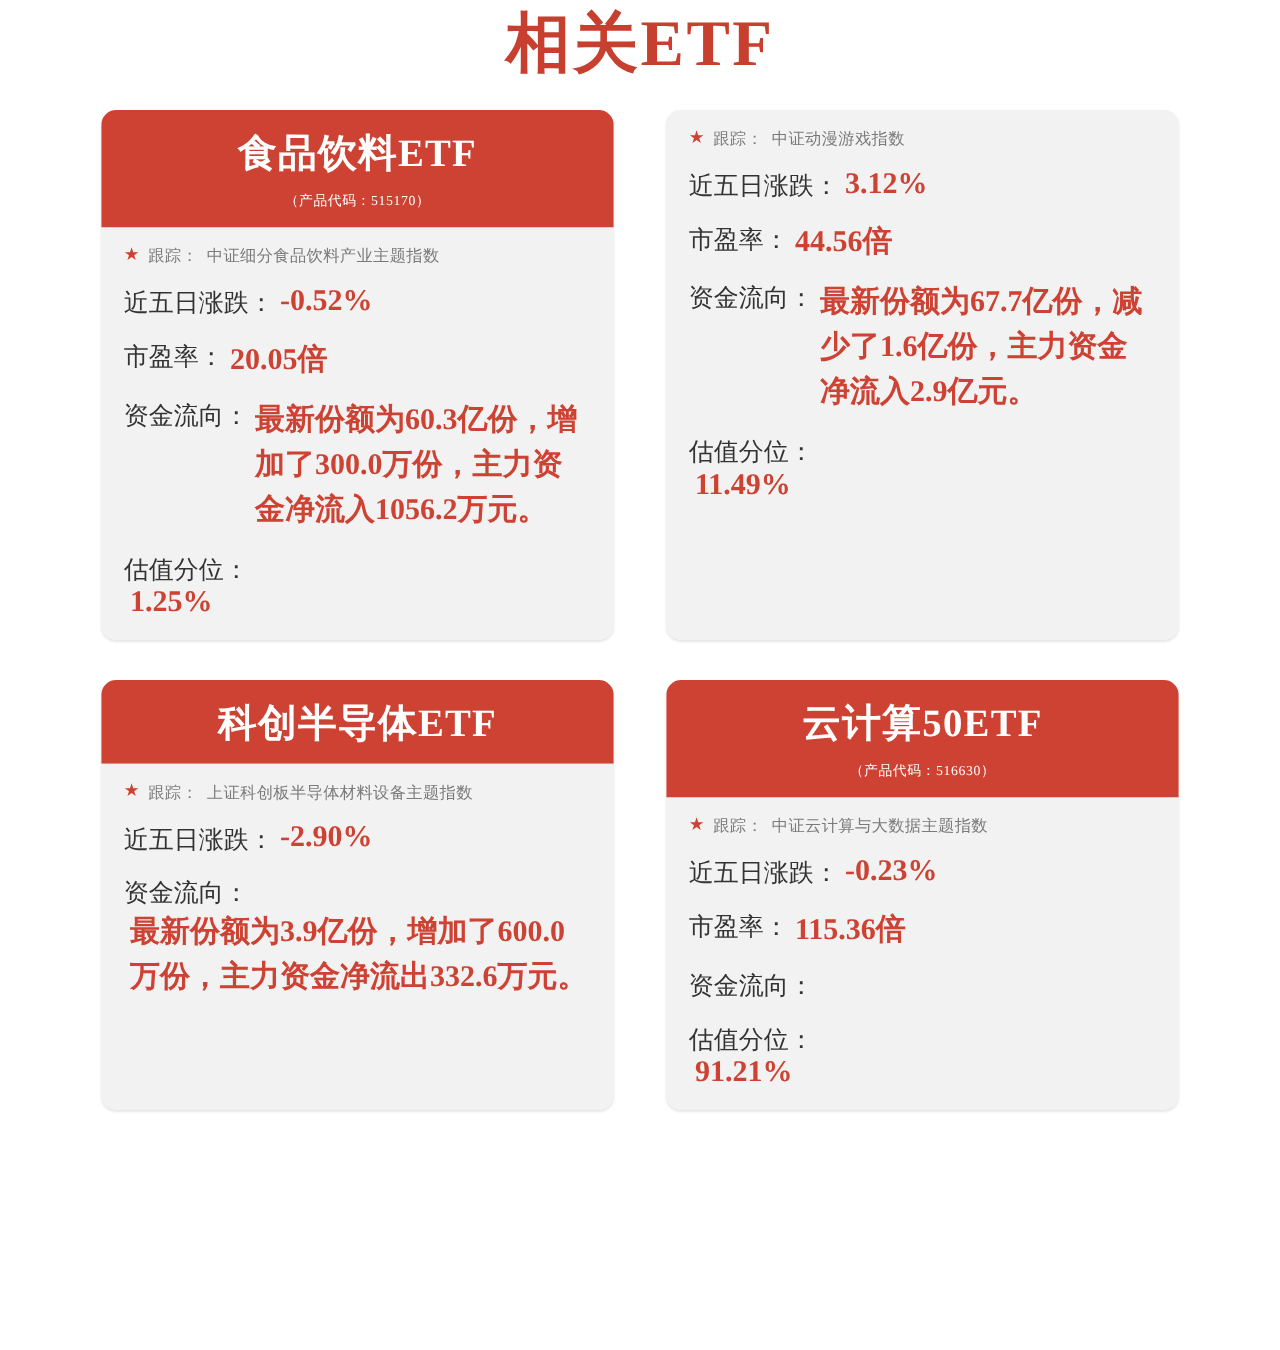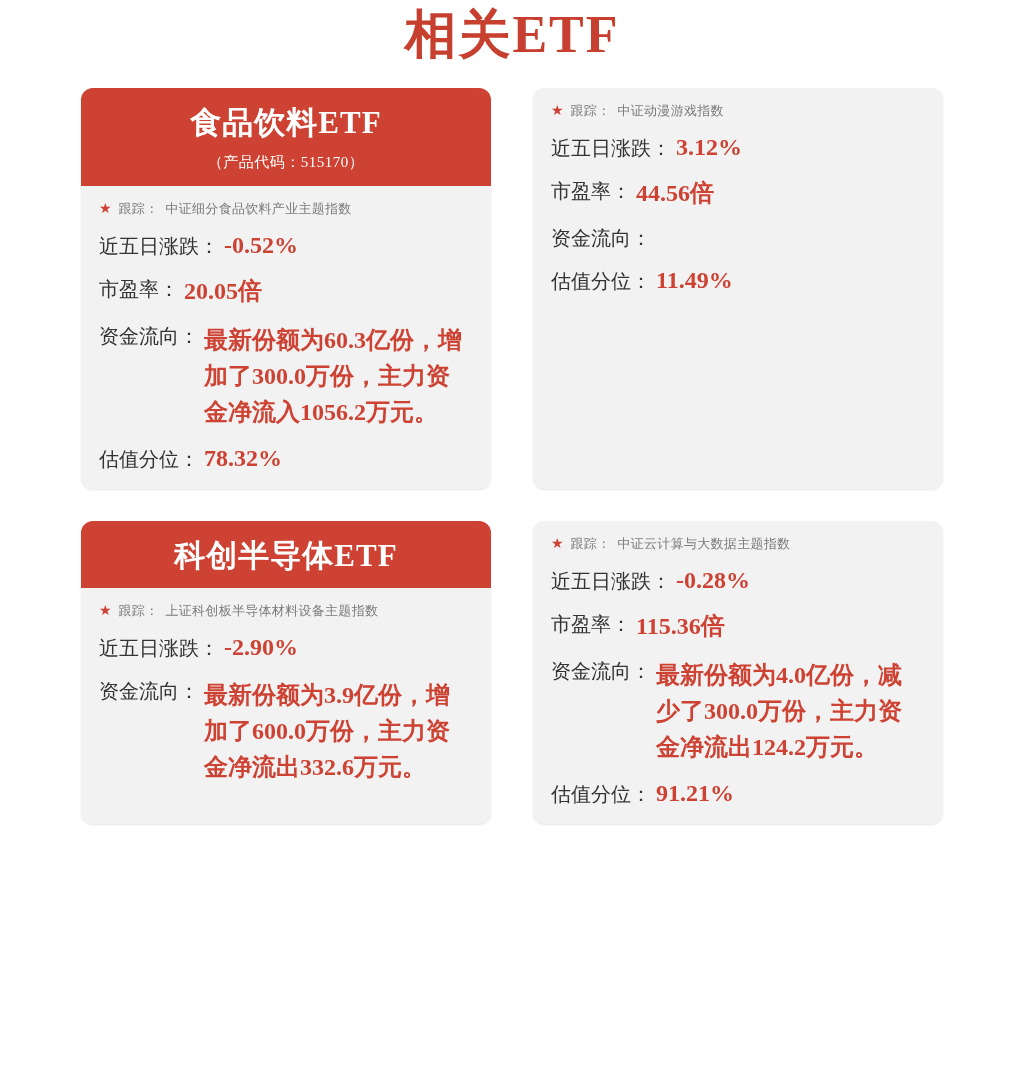--- a/index.html
+++ b/index.html
@@ -47,21 +47,21 @@
     padding: 16px 10px 14px 10px;
     text-align: center;
   }
   .card-name {
     font-size: 31px;
     font-weight: bold;
     line-height: 1.2;
     letter-spacing: 1px;
   }
   .card-code {
-    font-size: 15px;
+    font-size: 11px;
     margin-top: 12px;
     letter-spacing: 0.5px;
   }
 
   .card-body {
     padding: 14px 18px 16px 18px;
     background: #f2f2f2;
     flex: 1;
   }
 
@@ -82,20 +82,21 @@
     letter-spacing: 0.3px;
   }
 
   .row {
     display: flex;
     align-items: flex-start;
     margin-bottom: 15px;
   }
   .row:last-child {
     margin-bottom: 0;
+    flex-direction: column;
   }
   .row-label {
     color: #333333;
     font-size: 20px;
     white-space: nowrap;
     padding-top: 1px;
   }
   .row-value {
     color: #cd4232;
     font-size: 24px;
@@ -131,21 +132,21 @@
       <div class="row">
         <span class="row-label">市盈率：</span>
         <span class="row-value">20.05倍</span>
       </div>
       <div class="row">
         <span class="row-label">资金流向：</span>
         <span class="row-value block">最新份额为60.3亿份，增加了300.0万份，主力资金净流入1056.2万元。</span>
       </div>
       <div class="row">
         <span class="row-label">估值分位：</span>
-        <span class="row-value">78.32%</span>
+        <span class="row-value">1.25%</span>
       </div>
     </div>
   </div>
 
   <div class="card">
     <div class="card-body">
       <div class="track-row">
         <span class="star-icon">★</span>
         <span class="track-text">跟踪：</span>
         <span class="track-text">中证动漫游戏指数</span>
@@ -153,20 +154,21 @@
       <div class="row">
         <span class="row-label">近五日涨跌：</span>
         <span class="row-value">3.12%</span>
       </div>
       <div class="row">
         <span class="row-label">市盈率：</span>
         <span class="row-value">44.56倍</span>
       </div>
       <div class="row">
         <span class="row-label">资金流向：</span>
+        <span class="row-value block">最新份额为67.7亿份，减少了1.6亿份，主力资金净流入2.9亿元。</span>
       </div>
       <div class="row">
         <span class="row-label">估值分位：</span>
         <span class="row-value">11.49%</span>
       </div>
     </div>
   </div>
 
   <div class="card">
     <div class="card-head">
@@ -183,37 +185,40 @@
         <span class="row-value">-2.90%</span>
       </div>
       <div class="row">
         <span class="row-label">资金流向：</span>
         <span class="row-value block">最新份额为3.9亿份，增加了600.0万份，主力资金净流出332.6万元。</span>
       </div>
     </div>
   </div>
 
   <div class="card">
+    <div class="card-head">
+      <div class="card-name">云计算50ETF</div>
+      <div class="card-code">（产品代码：516630）</div>
+    </div>
     <div class="card-body">
       <div class="track-row">
         <span class="star-icon">★</span>
         <span class="track-text">跟踪：</span>
         <span class="track-text">中证云计算与大数据主题指数</span>
       </div>
       <div class="row">
         <span class="row-label">近五日涨跌：</span>
-        <span class="row-value">-0.28%</span>
+        <span class="row-value">-0.23%</span>
       </div>
       <div class="row">
         <span class="row-label">市盈率：</span>
         <span class="row-value">115.36倍</span>
       </div>
       <div class="row">
         <span class="row-label">资金流向：</span>
-        <span class="row-value block">最新份额为4.0亿份，减少了300.0万份，主力资金净流出124.2万元。</span>
       </div>
       <div class="row">
         <span class="row-label">估值分位：</span>
         <span class="row-value">91.21%</span>
       </div>
     </div>
   </div>
 
 </div>
 

